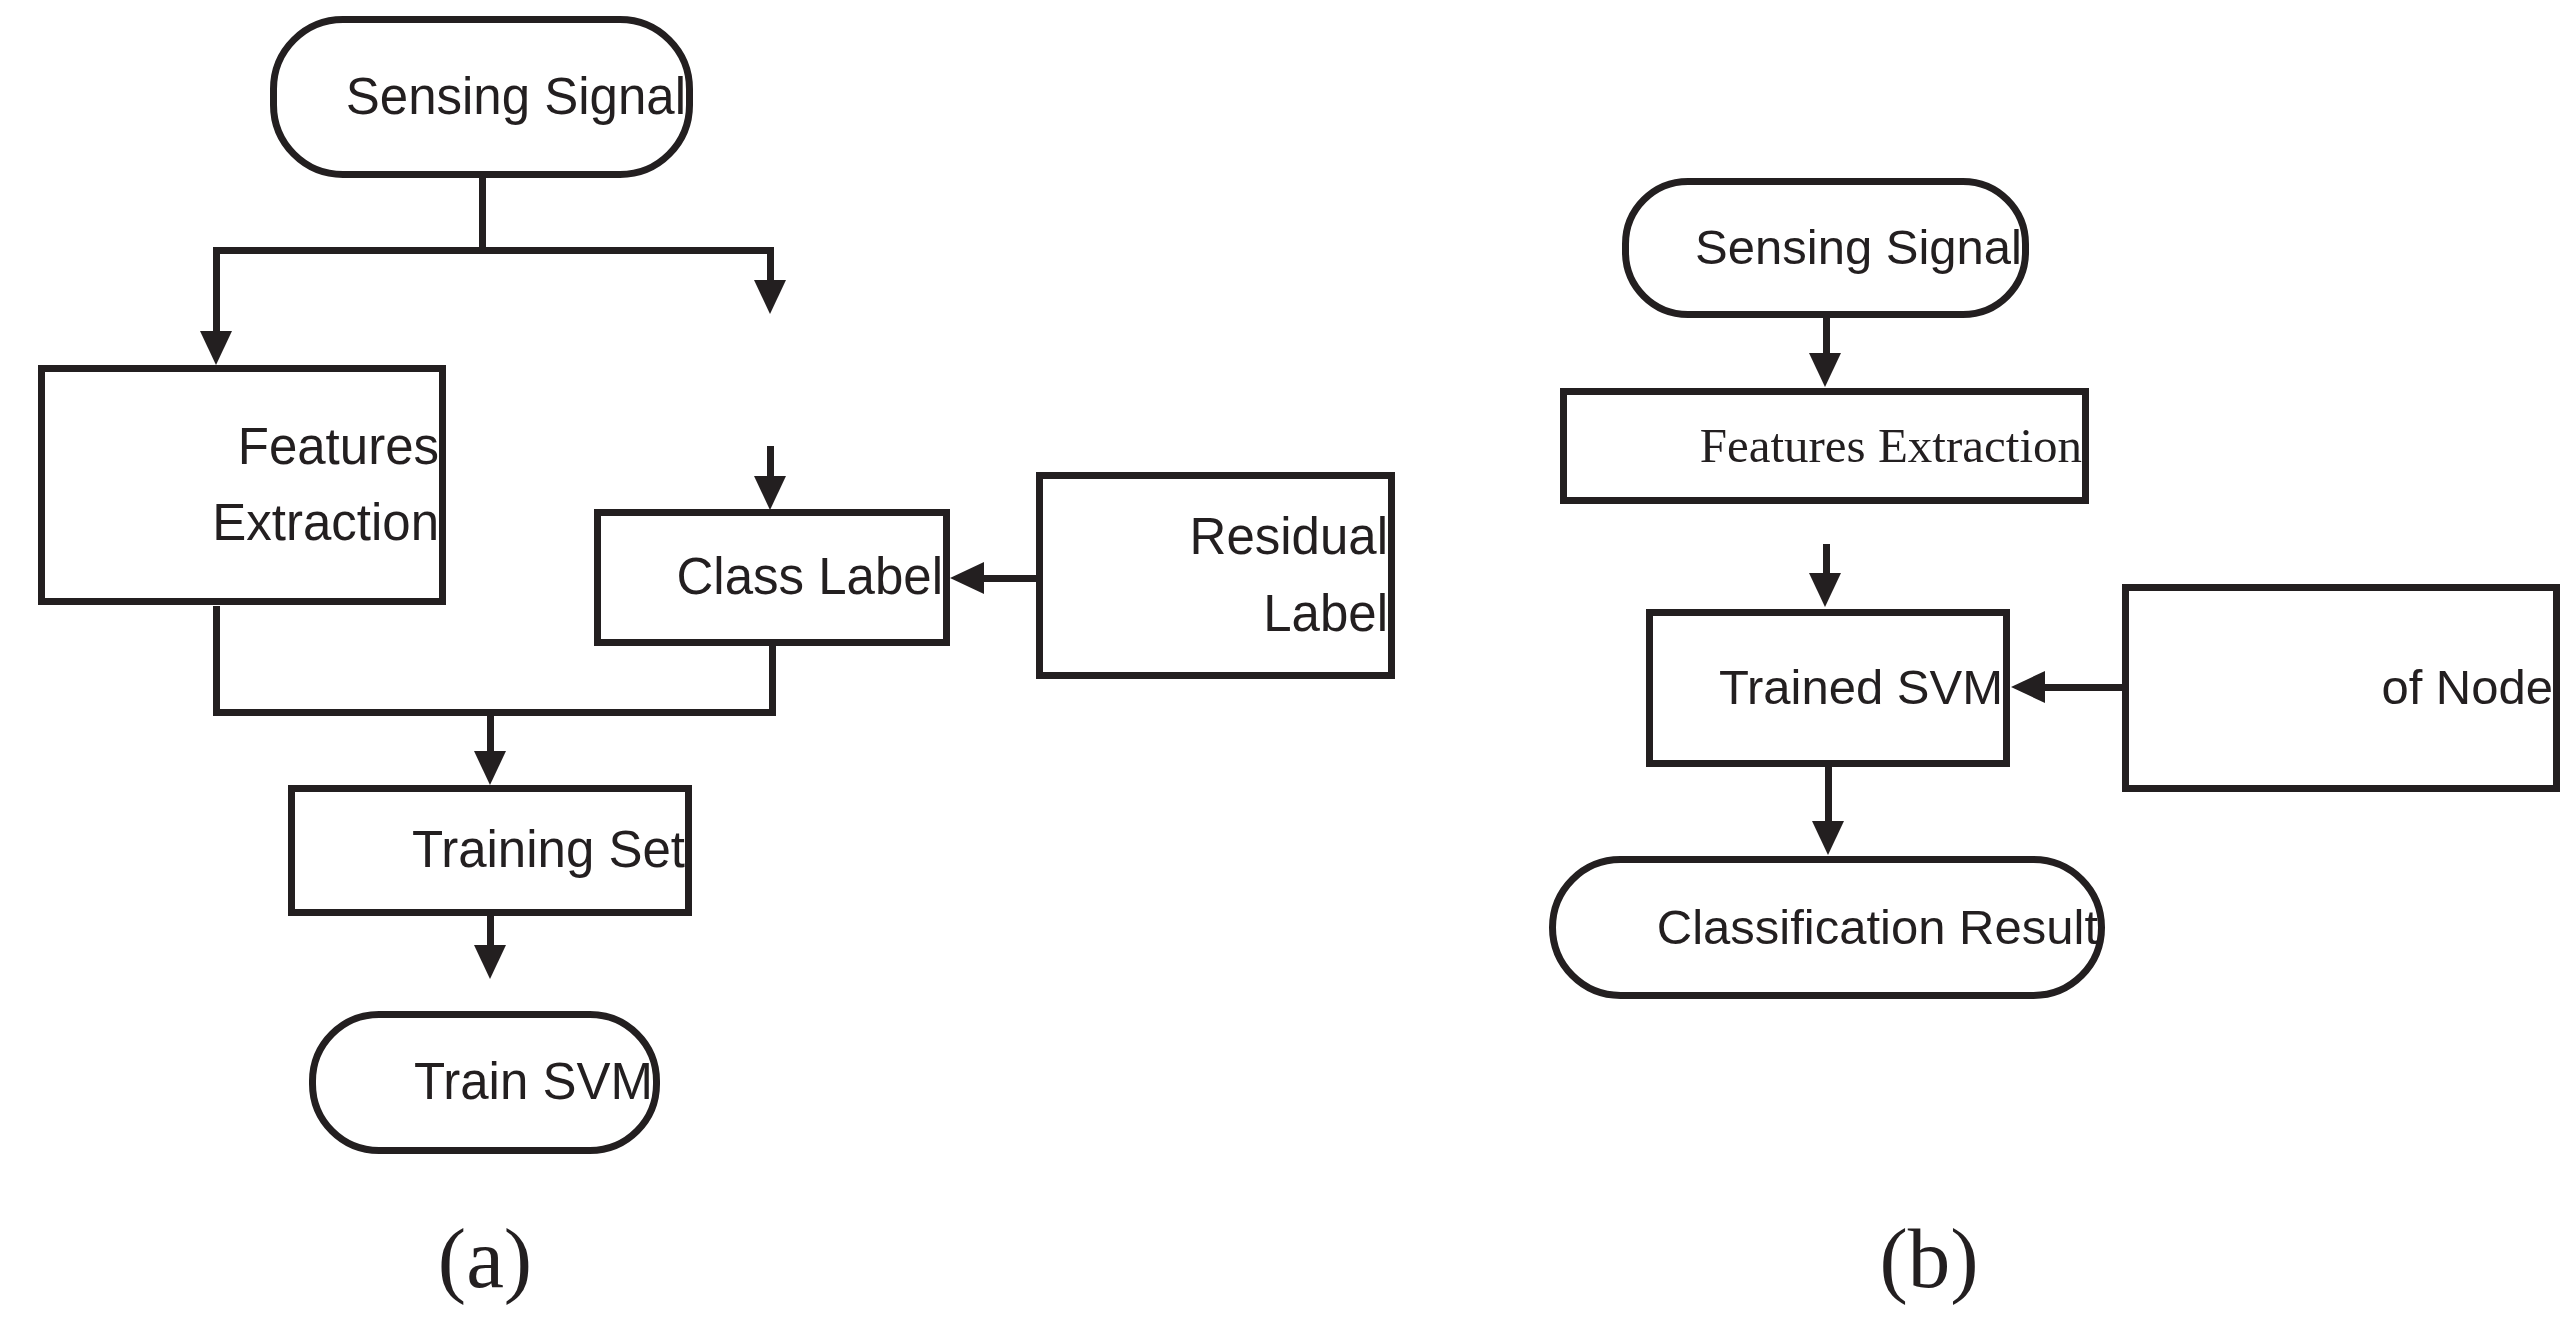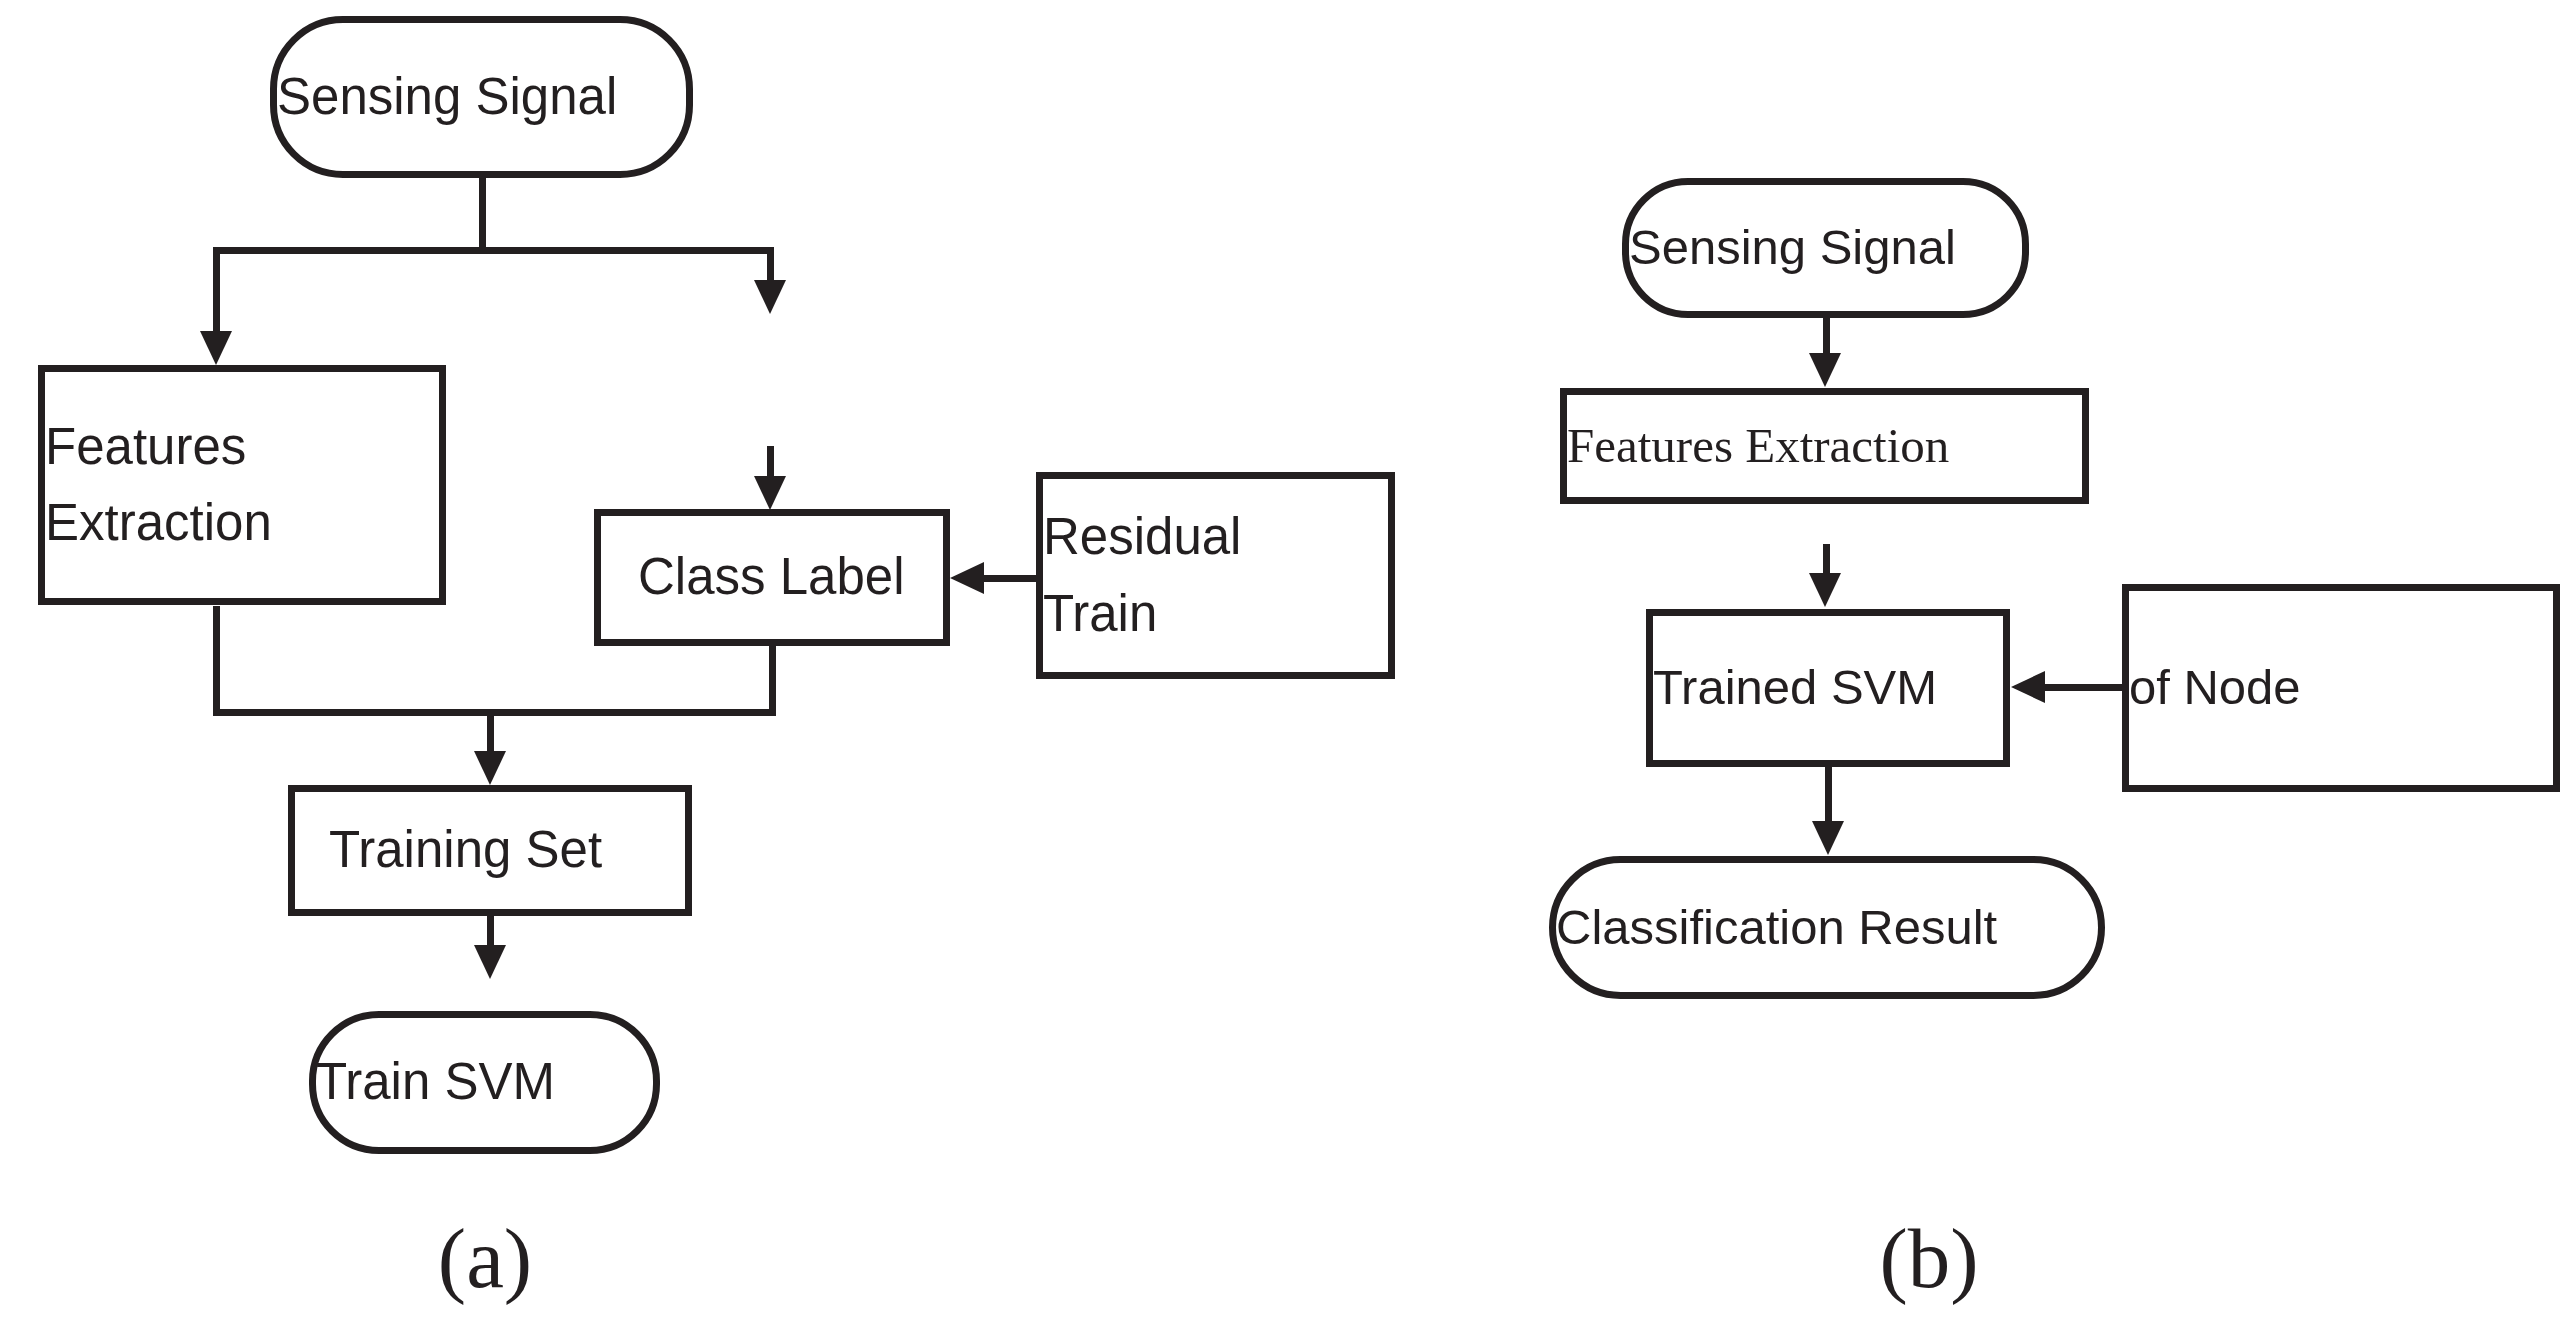--- a/index.html
+++ b/index.html
@@ -10,21 +10,21 @@
     font-family:"Liberation Sans", sans-serif;
     color:#231f20;
   }
   .node {
     position:absolute;
     box-sizing:border-box;
     border:7.3px solid #231f20;
     background:#ffffff;
     display:flex;
     flex-direction:column;
-    align-items:flex-start;
+    align-items:flex-end;
     justify-content:center;
     text-align:center;
     font-size:51px;
     line-height:1.5;
     color:#231f20;
     white-space:nowrap;
   }
   .panelb { font-size:49px; }
   .stadium { border-radius:81px; }
   .line { position:absolute; background:#231f20; }
@@ -139,21 +139,21 @@
     <div>Extraction</div>
   </div>
 
 
   <div class="node" id="a-class">
     <span>Class Label</span>
   </div>
 
   <div class="node" id="a-residual">
     <div>Residual</div>
-    <div>Train</div>
+    <div>Label</div>
   </div>
 
   <div class="node" id="a-training">
     <span>Training Set</span>
   </div>
 
   <div class="node stadium" id="a-trainsvm">
     <span>Train SVM</span>
   </div>
 

